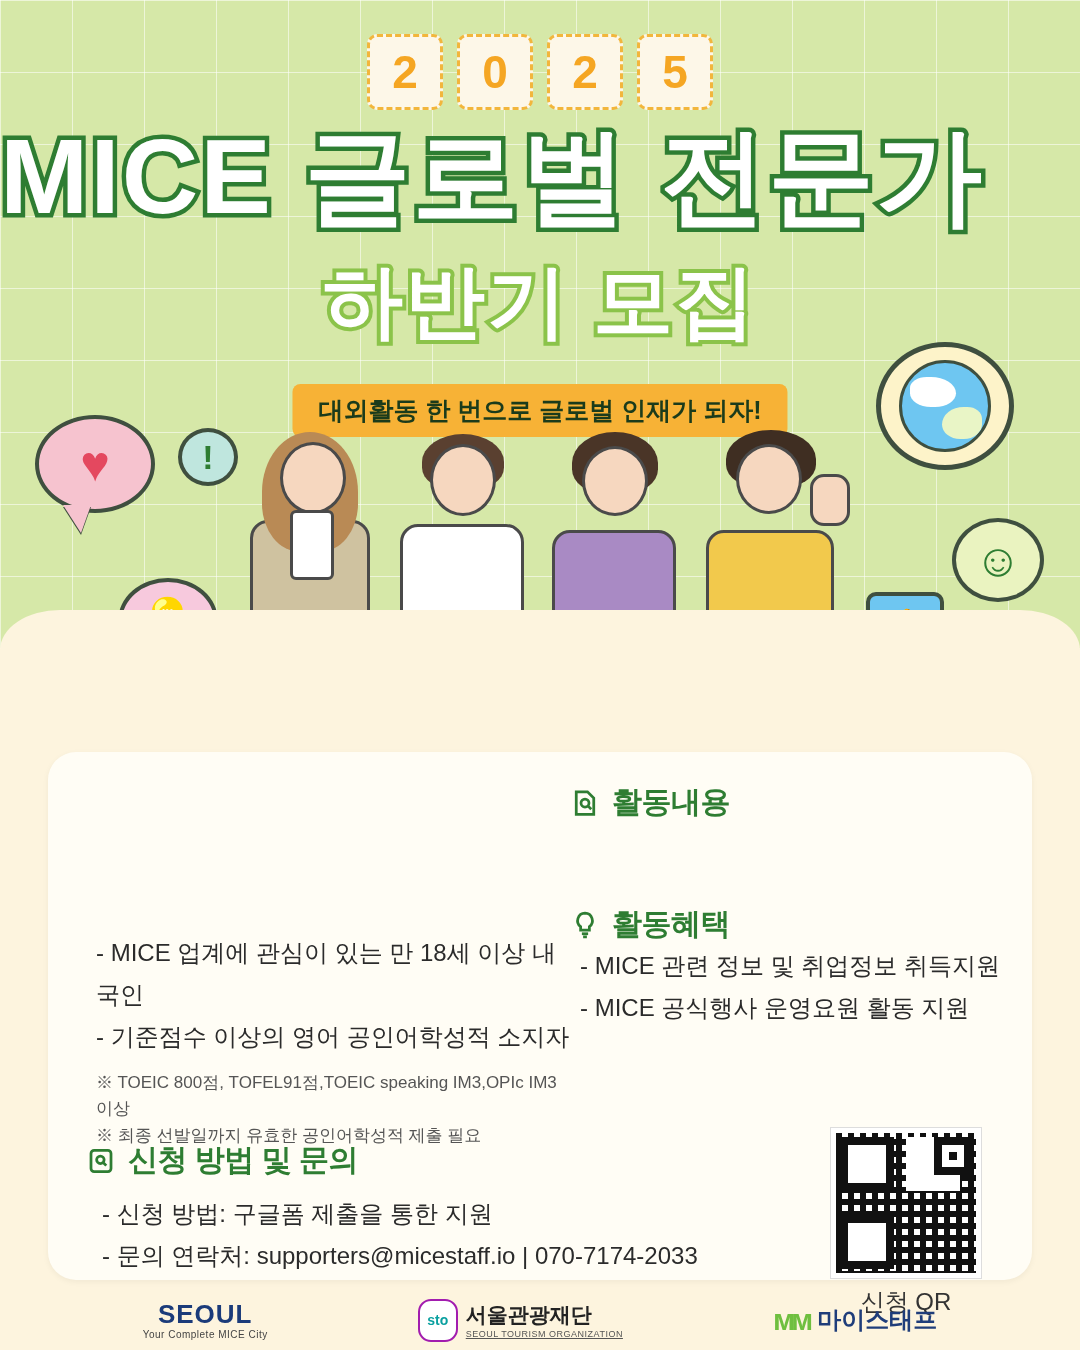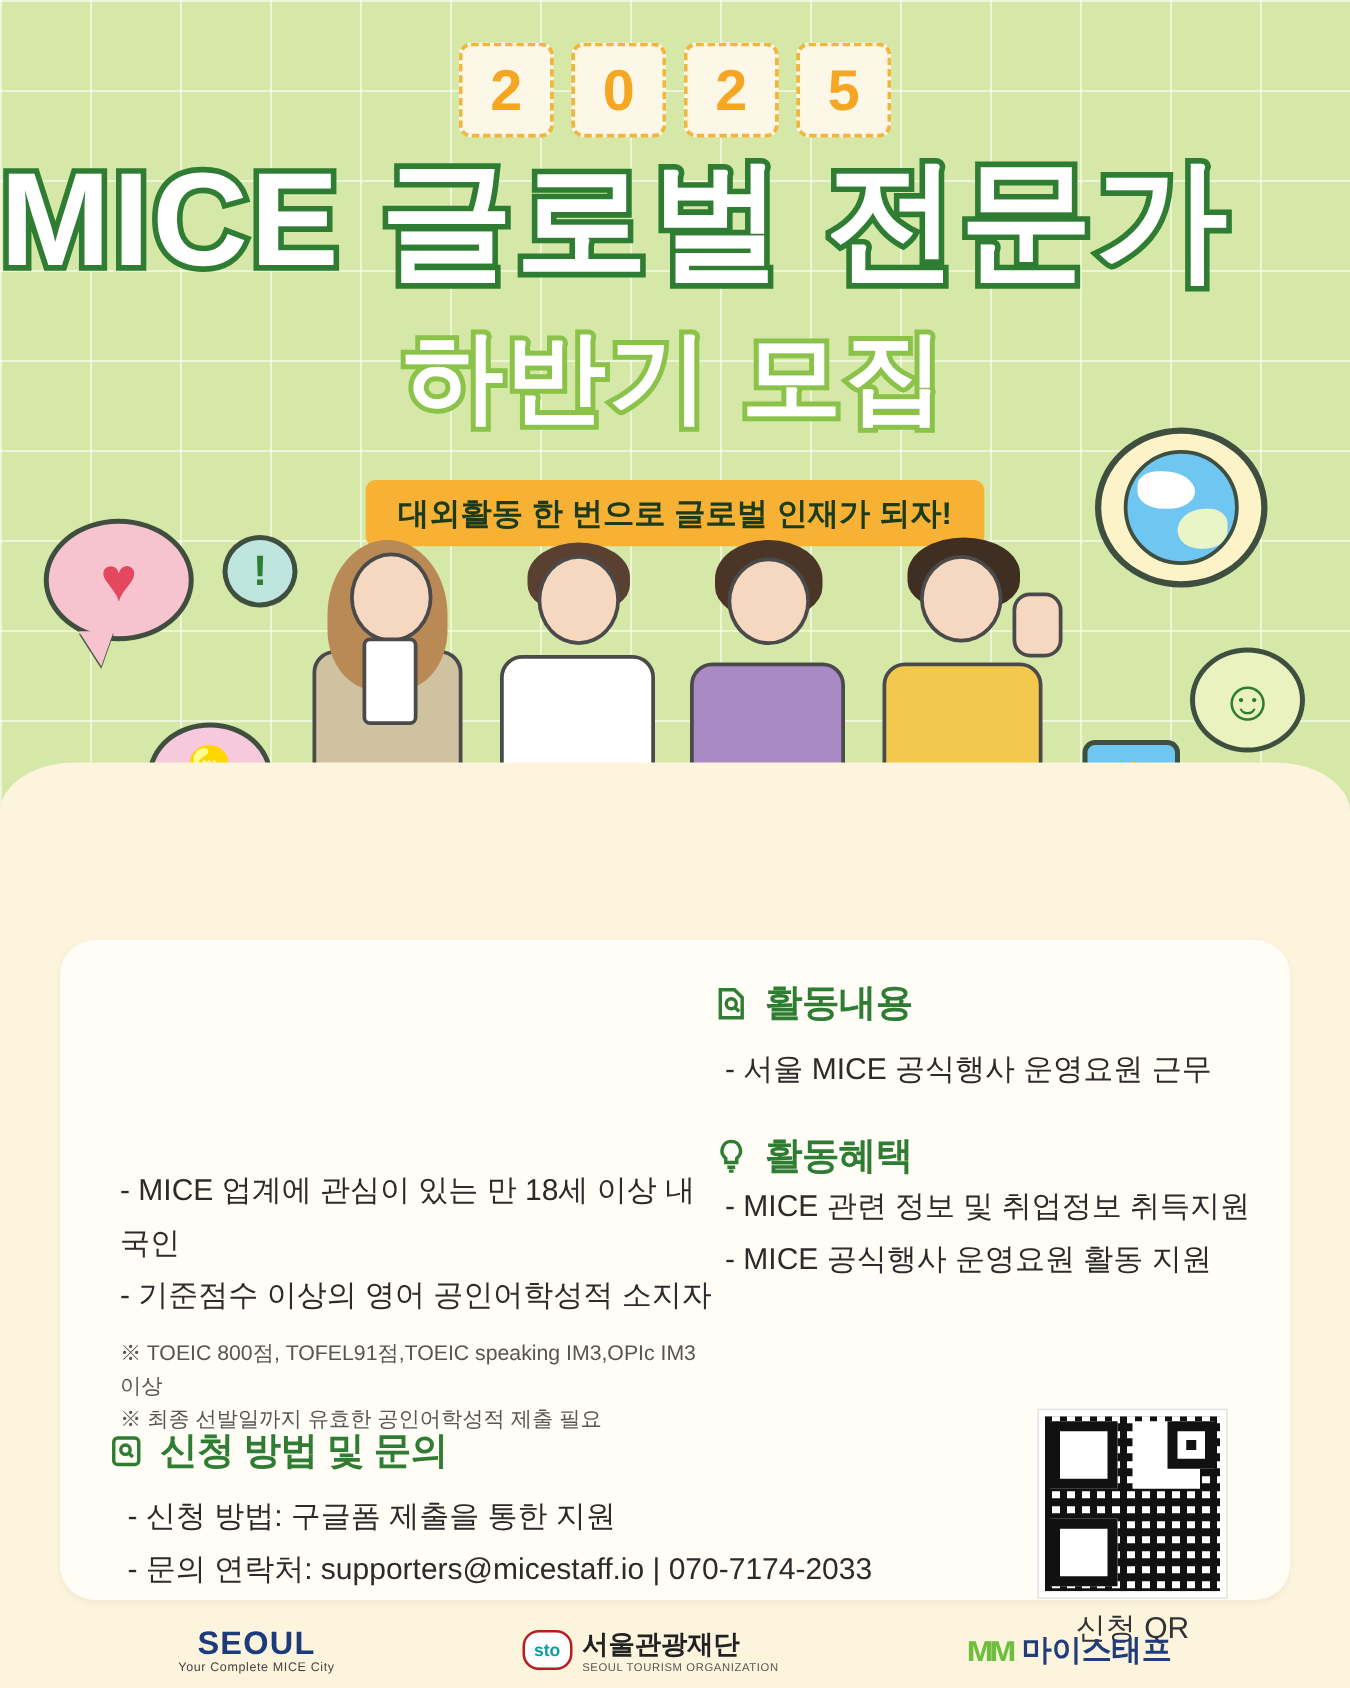--- a/index.html
+++ b/index.html
@@ -193,26 +193,26 @@
   
   .footer {
     position: absolute; left: 0; top: 1290px; width: 1080px; height: 60px;
     display: flex; align-items: center; justify-content: center; gap: 150px;
   }
   .logo { text-align: center; line-height: 1.1; }
   .logo-seoul-main { font-size: 26px; font-weight: bold; color: #1b3b7a; letter-spacing: 1px; }
   .logo-seoul-sub { font-size: 10px; color: #444; letter-spacing: 0.5px; }
   .logo-sto { display: flex; align-items: center; gap: 8px; }
   .sto-mark {
-    width: 40px; height: 32px; border-radius: 13px; background: #fff;
-    border: 2px solid #b91c1c; color: #0aa0a0; font-size: 14px; font-weight: bold;
+    width: 40px; height: 43px; border-radius: 13px; background: #fff;
+    border: 2px solid #a21caf; color: #0aa0a0; font-size: 14px; font-weight: bold;
     display: flex; align-items: center; justify-content: center;
   }
   .sto-text-main { font-size: 21px; font-weight: bold; color: #222; }
-  .sto-text-sub { font-size: 9px; color: #555; letter-spacing: 0.5px; }
+  .sto-text-sub { font-size: 9px; color: #555; letter-spacing: 0.5px; text-decoration: underline; }
   .logo-mice { display: flex; align-items: center; gap: 8px; }
   .mice-mark { font-size: 30px; color: #6fbf3f; font-weight: bold; letter-spacing: -4px; }
   .mice-text { font-size: 24px; font-weight: bold; color: #1f3d7a; }
 </style>
 </head>
 <body>
 
 <div class="poster">
 
   <div class="hero">
@@ -292,21 +292,20 @@
       <div class="sec-head">
         <span class="sec-ico">
           <svg width="30" height="30" viewBox="0 0 24 24" fill="none" stroke="#2e7d32" stroke-width="2.2">
             <path d="M5 3h9l5 5v13H5z"></path>
               <circle cx="12" cy="12" r="3.2"></circle>
               <line x1="14.3" y1="14.3" x2="17" y2="17"></line>
           </svg>
         </span>
         <span class="sec-title">활동내용</span>
       </div>
-      <div class="bullet" style="margin-top:12px; padding-left:12px;">- 서울 MICE 공식행사 운영요원 근무</div>
     </div>
 
     <div class="blk" id="b-target">
       <div class="bullet" style="margin-top:28px; padding-left:12px;">- MICE 업계에 관심이 있는 만 18세 이상 내국인</div>
       <div class="bullet" style="padding-left:12px;">- 기준점수 이상의 영어 공인어학성적 소지자</div>
       <div class="note" style="margin-top:12px; padding-left:12px;">※ TOEIC 800점, TOFEL91점,TOEIC speaking IM3,OPIc IM3 이상</div>
       <div class="note" style="padding-left:12px;">※ 최종 선발일까지 유효한 공인어학성적 제출 필요</div>
     </div>
 
     <div class="blk" id="b-benefit">

